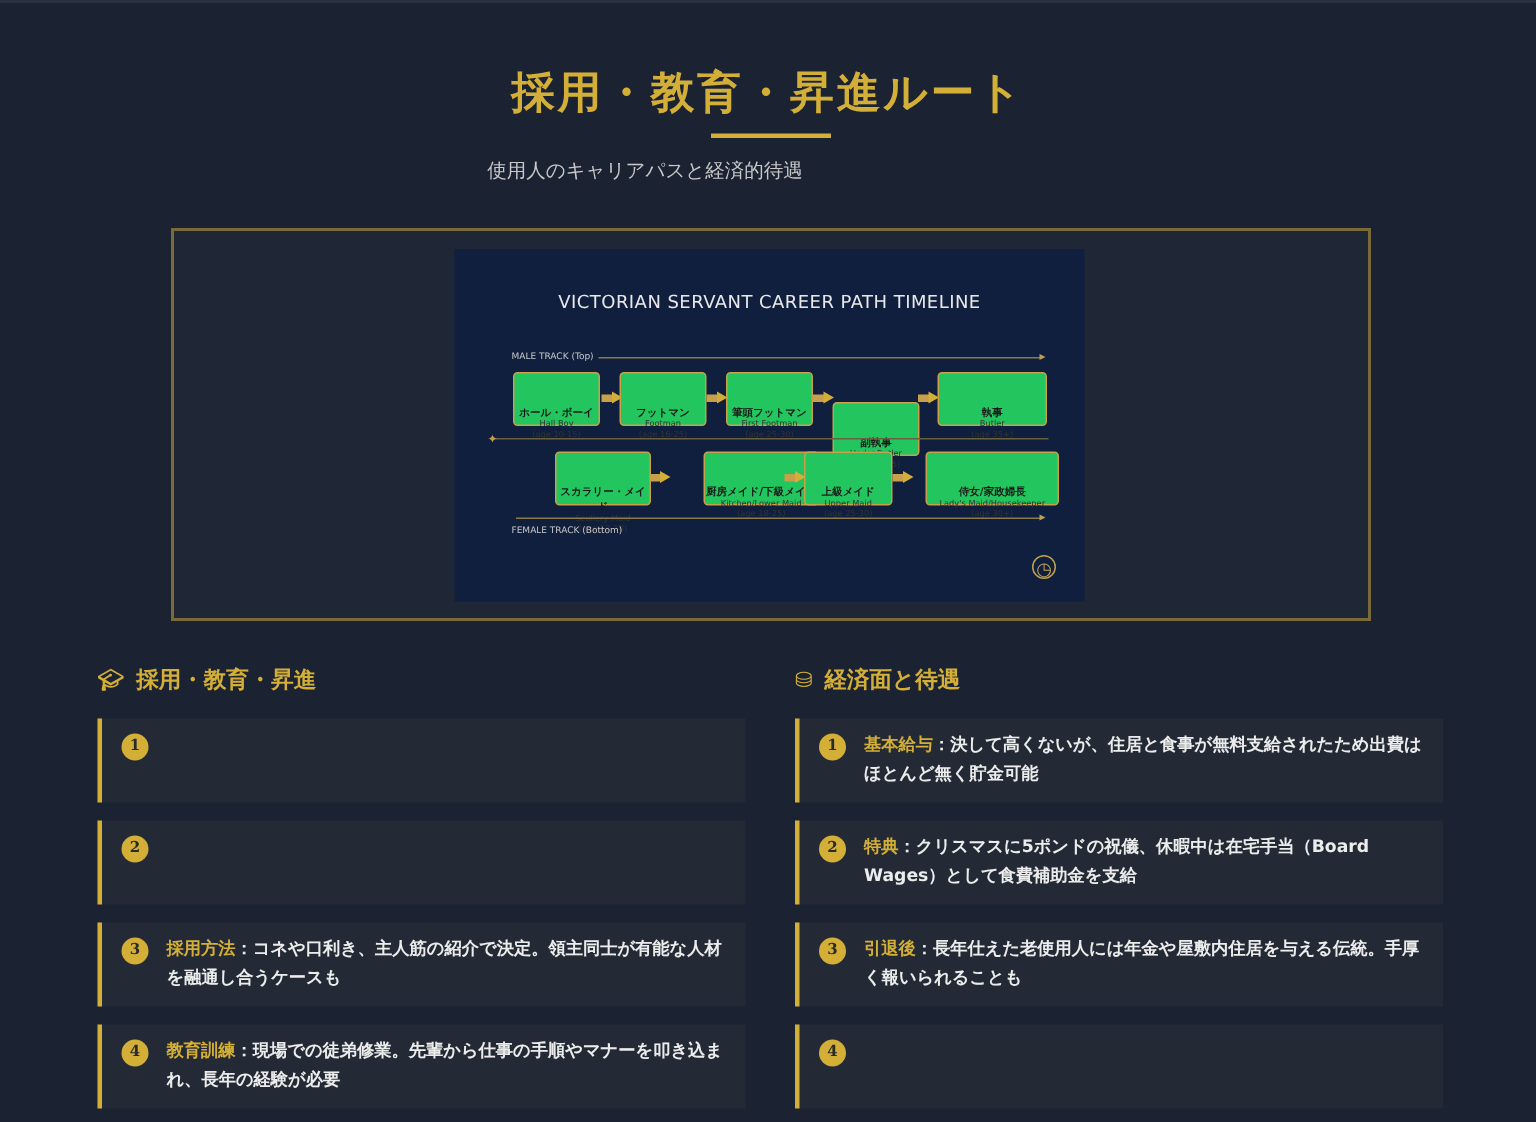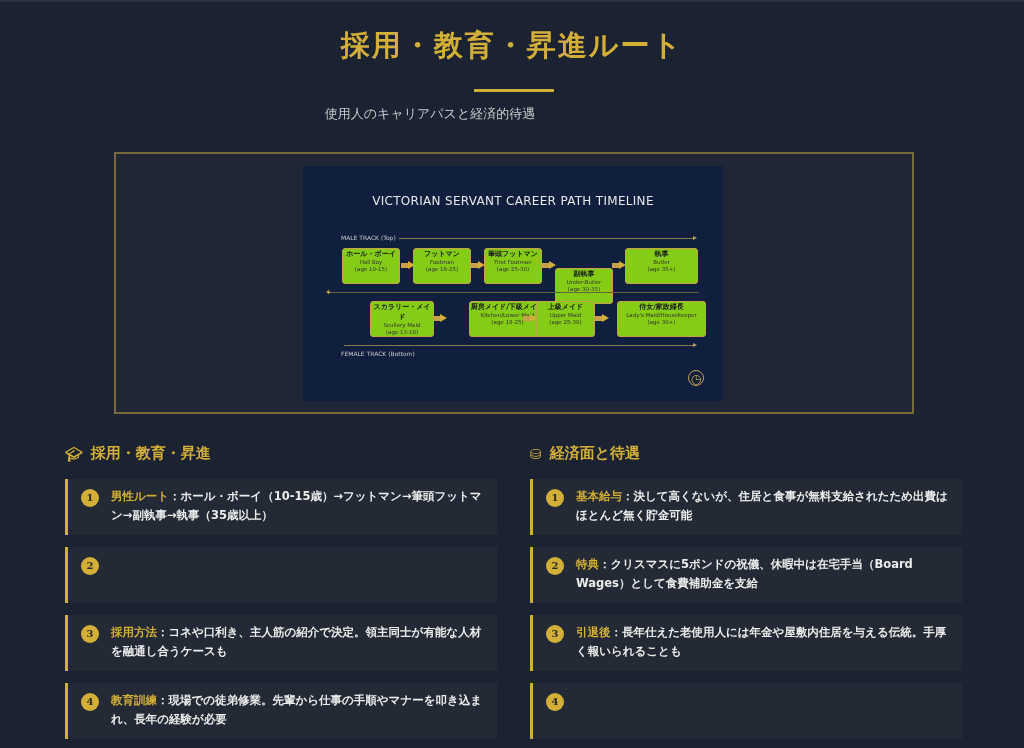--- a/index.html
+++ b/index.html
@@ -6,21 +6,21 @@
     html, body { width: 1024px; height: 748px; overflow: hidden; }
     body {
       background: #1b2333;
       font-family: "DejaVu Sans", "Liberation Sans", sans-serif;
       color: #e6e6e6;
       position: relative;
     }
     .top-line { position: absolute; left: 0; top: 0; width: 1024px; height: 2px; background: #2a3140; }
 
     .page-title {
-      position: absolute; left: 0; top: 26px; width: 1024px; text-align: center;
+      position: absolute; left: 0; top: 42px; width: 1024px; text-align: center;
       font-family: "DejaVu Serif", "Liberation Serif", serif;
       font-size: 29px; font-weight: bold; color: #d4af37; letter-spacing: 2px;
     }
     .title-underline {
       position: absolute; left: 474px; top: 89px; width: 80px; height: 3px; background: #d4af37;
     }
     .page-subtitle {
       position: absolute; left: 0; top: 105px; width: 860px; text-align: center;
       font-size: 13px; color: #c8c8c8;
     }
@@ -43,22 +43,22 @@
     .track-line {
       position: absolute; height: 1px; background: #8a7a4a;
     }
     .track-line::after {
       content: ""; position: absolute; right: -2px; top: -2px;
       border-left: 4px solid #c0a050; border-top: 2.5px solid transparent; border-bottom: 2.5px solid transparent;
     }
     .mid-line { position: absolute; left: 26px; top: 126px; width: 370px; height: 1px; background: #6a6040; }
     .mid-mark { position: absolute; left: 22px; top: 122px; font-size: 8px; color: #c0a050; }
     .node {
-      position: absolute; height: 36px; background: #84cc16; border: 1.5px solid #c8a24a; border-radius: 3px;
-      text-align: center; color: #1a1a1a; padding-top: 0;
+      position: absolute; height: 36px; background: #22c55e; border: 1.5px solid #c8a24a; border-radius: 3px;
+      text-align: center; color: #1a1a1a; padding-top: 21px;
     }
     .node .jp { font-size: 7px; font-weight: bold; line-height: 10px; }
     .node .en { font-size: 5.5px; line-height: 7px; color: #333; }
     .arrow {
       position: absolute; width: 14px; height: 9px;
     }
     .arrow .shaft { position: absolute; left: 0; top: 2px; width: 8px; height: 5px; background: #c9a04a; }
     .arrow .head {
       position: absolute; left: 7px; top: 0; width: 0; height: 0;
       border-left: 7px solid #d4af37; border-top: 4.5px solid transparent; border-bottom: 4.5px solid transparent;
@@ -198,21 +198,20 @@
   <div class="fig-icon">◷</div>
 </div>
 
 <div class="section-head" style="left:65px;">
   <span class="icon">🎓︎</span>
   <span>採用・教育・昇進</span>
 </div>
 
 <div class="card" style="left:65px;top:479px;">
   <div class="num">1</div>
-  <div class="text"><span class="key">男性ルート</span><span>：</span><span>ホール・ボーイ（10-15歳）→フットマン→筆頭フットマン→副執事→執事（35歳以上）</span></div>
 </div>
 <div class="card" style="left:65px;top:547px;">
   <div class="num">2</div>
 </div>
 <div class="card" style="left:65px;top:615px;">
   <div class="num">3</div>
   <div class="text"><span class="key">採用方法</span><span>：</span><span>コネや口利き、主人筋の紹介で決定。領主同士が有能な人材を融通し合うケースも</span></div>
 </div>
 <div class="card" style="left:65px;top:683px;">
   <div class="num">4</div>

